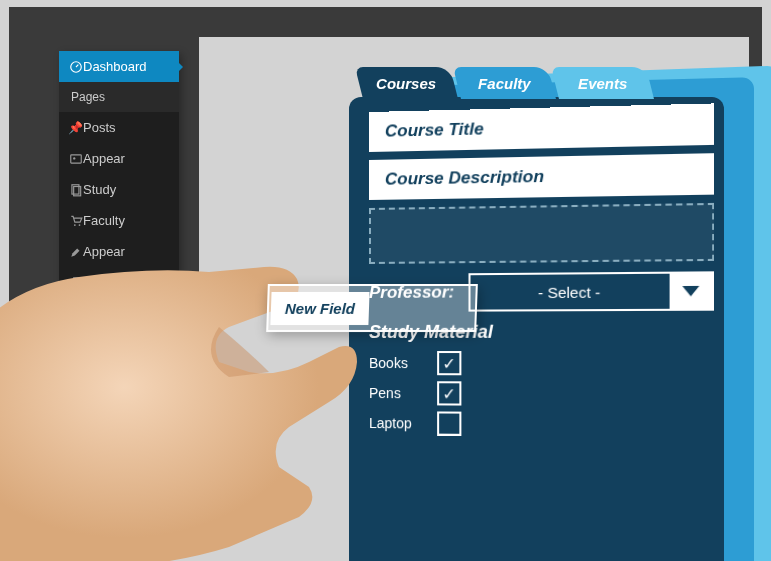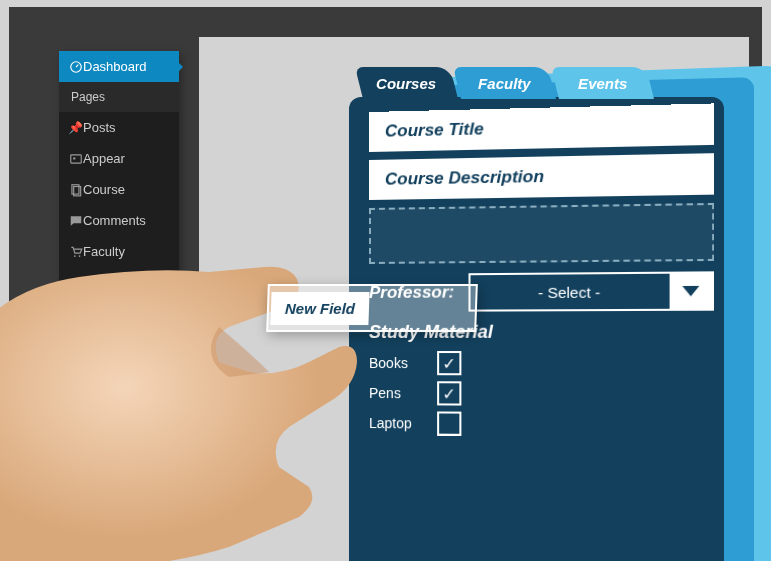--- a/index.html
+++ b/index.html
@@ -78,29 +78,21 @@
       </span>
       <span>Appear</span>
     </div>
     <div class="sidebar-item">
       <span class="icon">
         <svg width="14" height="14" viewBox="0 0 24 24" fill="currentColor">
             <rect x="5" y="3" width="12" height="16" fill="none" stroke="currentColor" stroke-width="2"></rect>
             <rect x="8" y="6" width="12" height="16" fill="none" stroke="currentColor" stroke-width="2"></rect>
           </svg>
       </span>
-      <span>Course</span>
-    </div>
-    <div class="sidebar-item">
-      <span class="icon">
-        <svg width="14" height="14" viewBox="0 0 24 24" fill="currentColor">
-            <path d="M3 4h18v12H8l-5 4V4z"></path>
-          </svg>
-      </span>
-      <span>Comments</span>
+      <span>Study</span>
     </div>
     <div class="sidebar-item">
       <span class="icon">
         <svg width="14" height="14" viewBox="0 0 24 24" fill="currentColor">
             <path d="M4 4h3l3 10h9l3-7H8" fill="none" stroke="currentColor" stroke-width="2"></path>
             <circle cx="10" cy="19" r="1.5"></circle>
             <circle cx="18" cy="19" r="1.5"></circle>
           </svg>
       </span>
       <span>Faculty</span>

